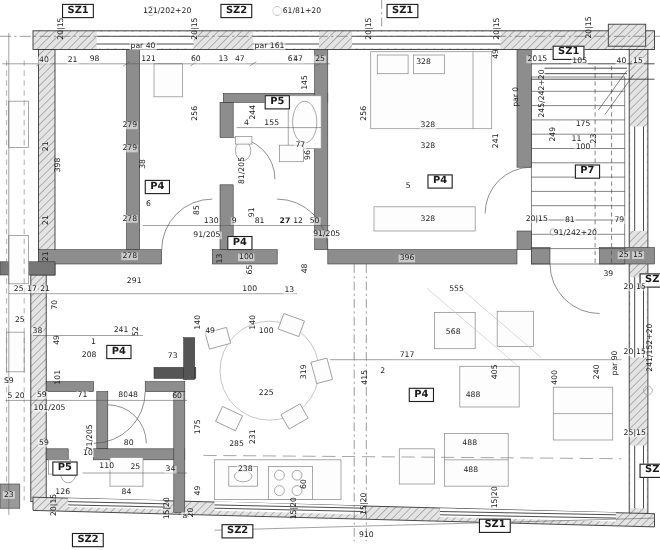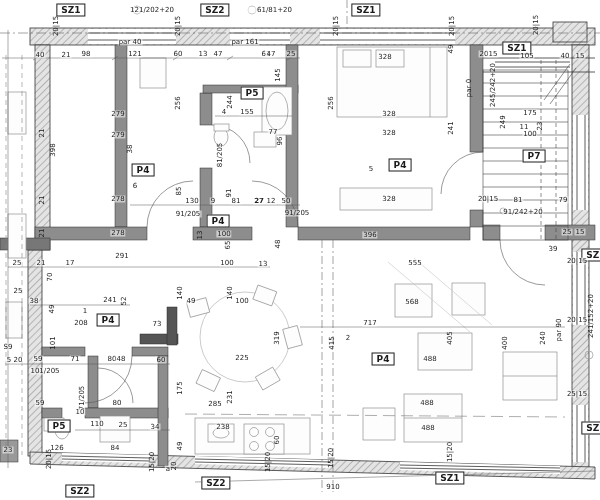--- a/index.html
+++ b/index.html
@@ -307,21 +307,21 @@
       <span class="lbl" style="left: 259px; top: 201px; font-weight: bold;">27</span>
       <span class="lbl" style="left: 271px; top: 201px;">12</span>
       <span class="lbl" style="left: 286px; top: 201px;">50</span>
       <span class="lbl" style="left: 224px; top: 234px;">100</span>
       <span class="lbl rot" style="left: 200px; top: 235px;">13</span>
       <span class="lbl rot" style="left: 228px; top: 245px;">65</span>
       <span class="lbl rot" style="left: 278px; top: 244px;">48</span>
       <span class="lbl" style="left: 227px; top: 263px;">100</span>
       <span class="lbl" style="left: 263px; top: 264px;">13</span>
       <span class="lbl" style="left: 17px; top: 263px;">25</span>
-      <span class="lbl" style="left: 29px; top: 263px; margin-left: 41px;">17</span>
+      <span class="lbl" style="left: 29px; top: 263px;">17</span>
       <span class="lbl" style="left: 41px; top: 263px;">21</span>
       <span class="lbl" style="left: 18px; top: 291px;">25</span>
       <span class="lbl" style="left: 34px; top: 301px;">38</span>
       <span class="lbl rot" style="left: 53px; top: 343px;">101</span>
       <span class="lbl" style="left: 8px; top: 347px;">S9</span>
       <span class="lbl" style="left: 9px; top: 360px;">5</span>
       <span class="lbl" style="left: 18px; top: 360px;">20</span>
       <span class="lbl" style="left: 110px; top: 300px;">241</span>
       <span class="lbl rot" style="left: 124px; top: 301px;">52</span>
       <span class="lbl rot" style="left: 52px; top: 309px;">49</span>

